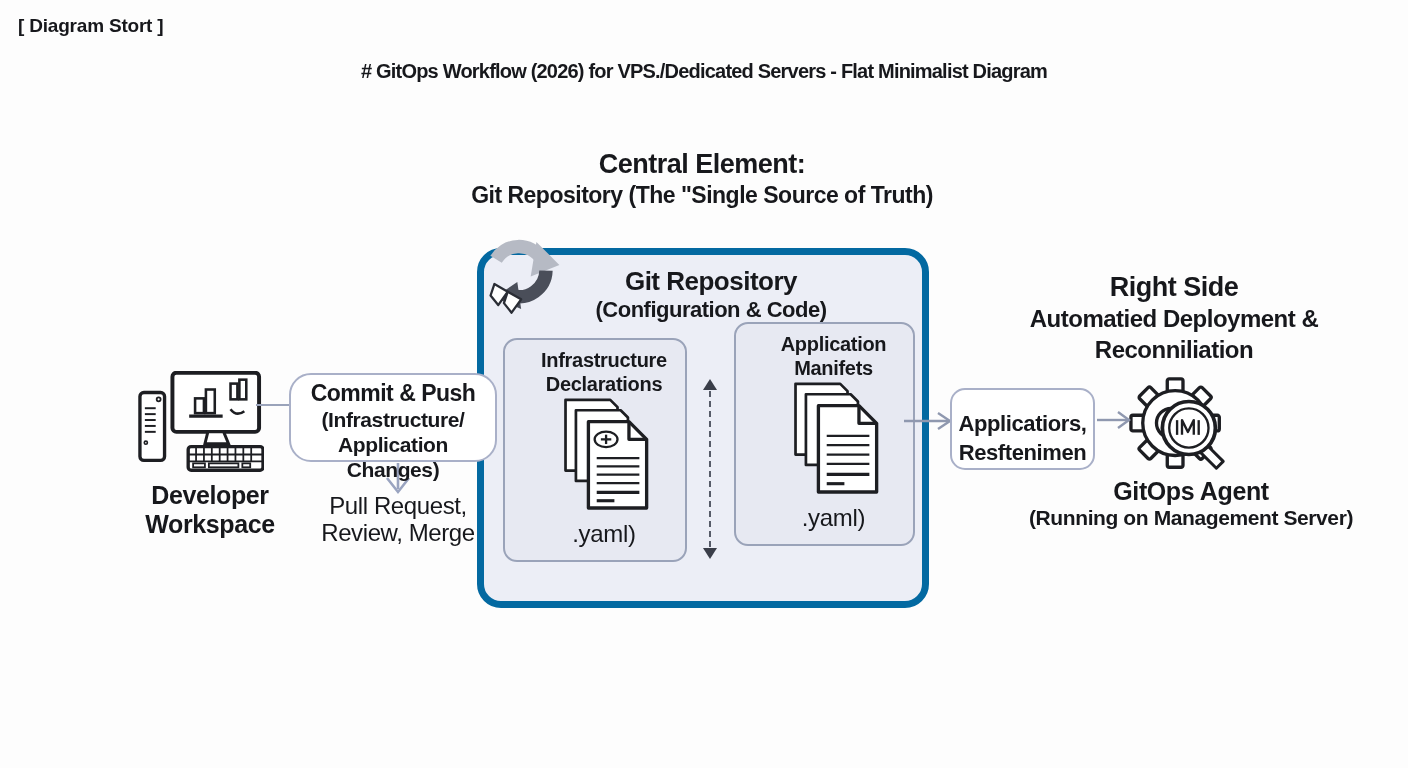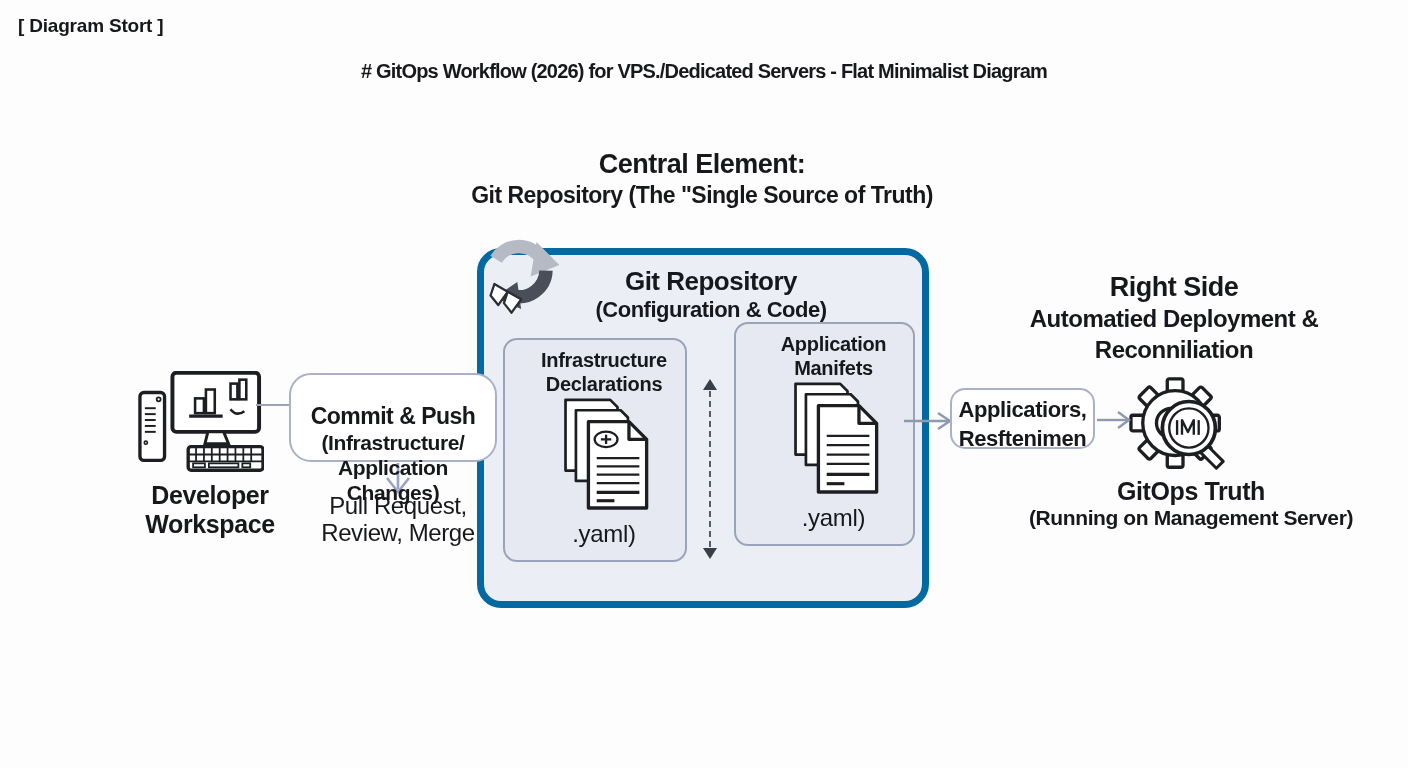--- a/index.html
+++ b/index.html
@@ -40,23 +40,23 @@
   .dashed-connector{left:225px;top:136px;height:156px;width:0;border-left:2px dashed #565b68;z-index:2;}
   .tri{position:absolute;width:0;height:0;left:-8px;}
   .tri-up{top:-12px;border-left:7px solid transparent;border-right:7px solid transparent;border-bottom:11px solid #3a3e49;}
   .tri-down{bottom:-12px;border-left:7px solid transparent;border-right:7px solid transparent;border-top:11px solid #3a3e49;}
 
   .white-node{
     background:#ffffff;border:2px solid #a9b0c8;box-sizing:border-box;
     text-align:center;z-index:6;
   }
   .commit-box{left:289px;top:373px;width:208px;height:89px;border-radius:22px;padding-top:5px;}
-  .commit-box .l1{font-size:23px;font-weight:700;letter-spacing:-0.5px;margin-top:23px;}
+  .commit-box .l1{font-size:23px;font-weight:700;letter-spacing:-0.5px;}
   .commit-box .l2{font-size:21px;font-weight:700;line-height:25px;letter-spacing:-0.4px;}
-  .apps-box{left:950px;top:388px;width:145px;height:61px;border-radius:15px;padding-top:5px;}
+  .apps-box{left:950px;top:388px;width:145px;height:82px;border-radius:15px;padding-top:19px;}
   .apps-box .l{font-size:22px;font-weight:600;line-height:29px;letter-spacing:-0.4px;}
 
   .hline{left:256px;top:404px;width:34px;height:2px;background:#9aa3ba;z-index:2;}
 
   .caption{ text-align:center;font-weight:700;letter-spacing:-0.4px; }
   .dev-label{left:110px;width:200px;top:481px;font-size:25px;line-height:29px;}
   .pull-label{left:298px;width:200px;top:492px;font-size:24px;font-weight:500;line-height:27px;text-align:center;letter-spacing:-0.4px;}
   .agent-label{left:1026px;width:330px;top:477px;text-align:center;}
   .agent-label .a1{font-size:25px;font-weight:700;letter-spacing:-0.4px;}
   .agent-label .a2{font-size:21px;font-weight:600;letter-spacing:-0.4px;}
@@ -259,17 +259,17 @@
       <circle cx="62" cy="55" r="20" stroke-width="2.4"></circle>
     </g>
     <g stroke="#1d1e22" stroke-width="2.4" fill="none" stroke-linejoin="round">
       <line x1="50" y1="47" x2="50" y2="62"></line>
       <path d="M55 62 L55 47 L61 59 L67 47 L67 62"></path>
       <line x1="72" y1="47" x2="72" y2="62"></line>
     </g>
   </svg>
 
   <div class="abs agent-label">
-    <div class="a1">GitOps Truth</div>
+    <div class="a1">GitOps Agent</div>
     <div class="a2">(Running on Management Server)</div>
   </div>
 
 </div>
 
 </body></html>

